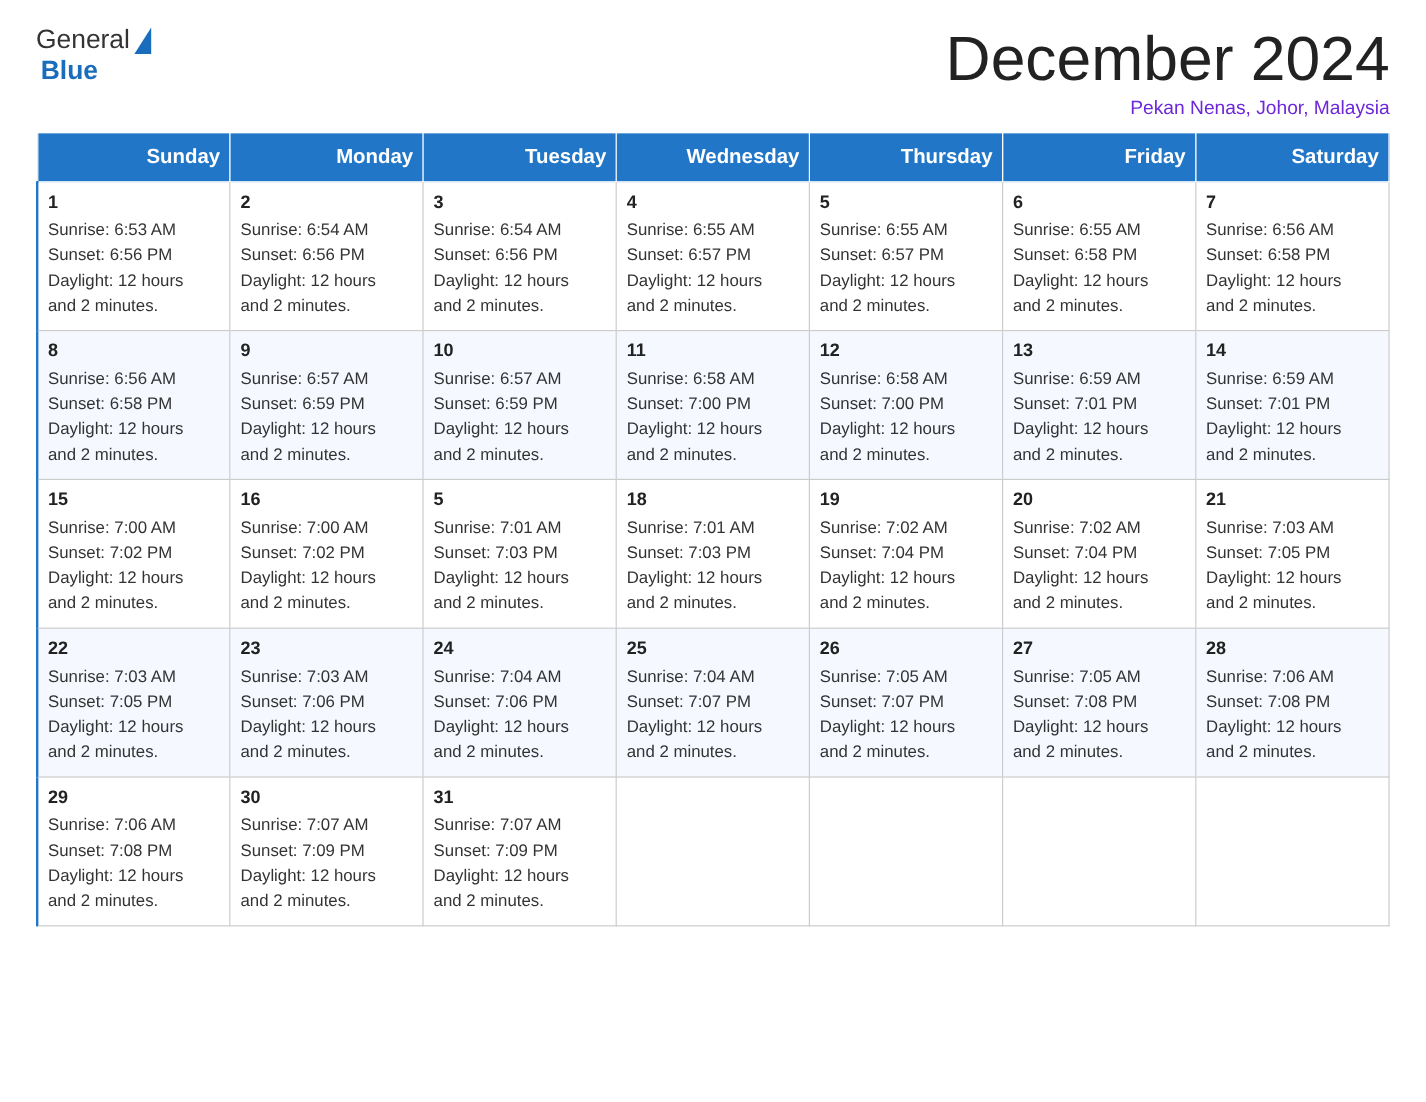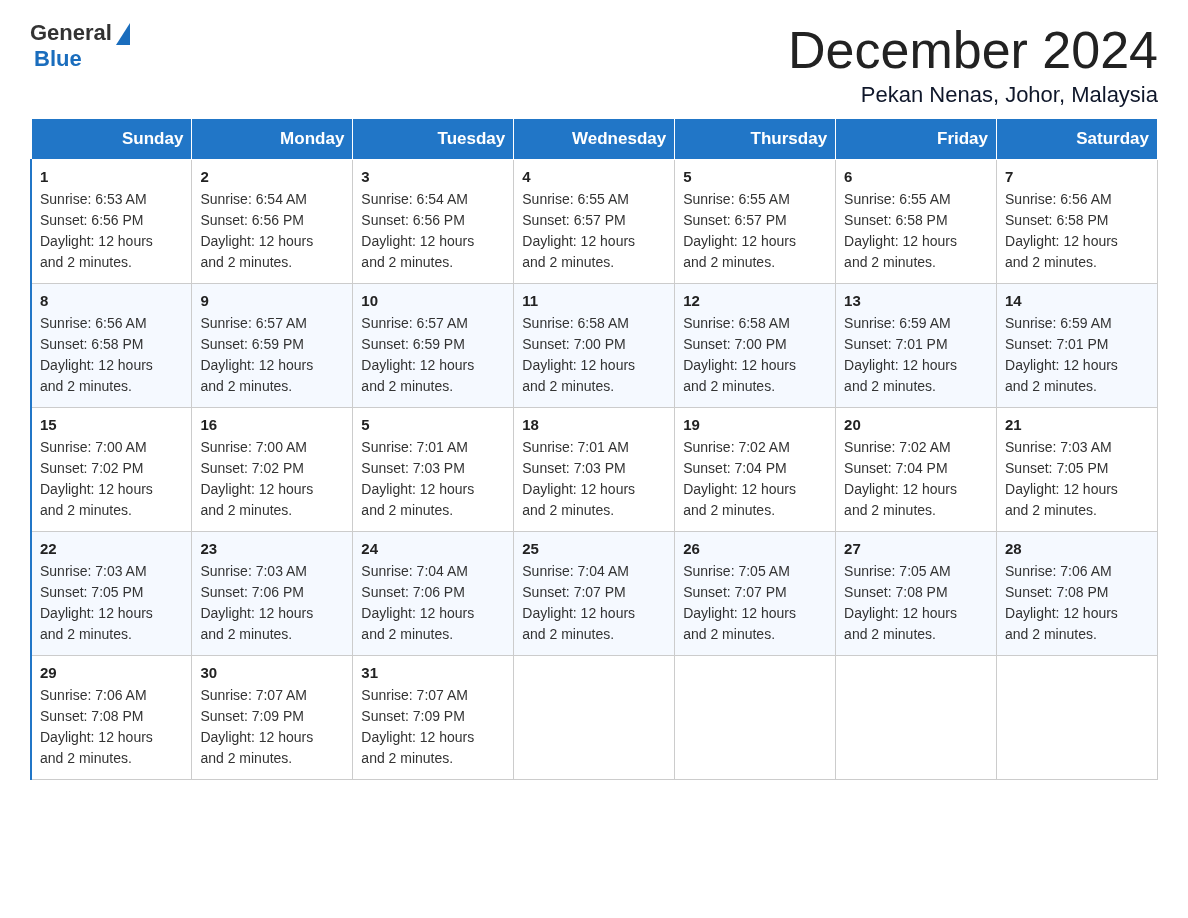--- a/index.html
+++ b/index.html
@@ -11,21 +11,21 @@
       min-height: 918px;
     }
     .header-row {
       display: flex;
       justify-content: space-between;
       align-items: flex-start;
       margin-bottom: 10px;
     }
     .logo-text-general {
       font-size: 22px;
-      font-weight: bold;
+      font-weight: normal;
       color: #333;
     }
     .logo-text-blue {
       font-size: 22px;
       font-weight: bold;
       color: #1a6dbd;
       margin-top: 41px;
     }
     .logo-triangle {
       width: 0;
@@ -46,22 +46,22 @@
     }
     .title-area {
       text-align: right;
     }
     .month-title {
       font-size: 52px;
       font-weight: normal;
       color: #222;
     }
     .location-title {
-      font-size: 22px;
-      color: #0f172a;
+      font-size: 16px;
+      color: #6d28d9;
       margin-top: 2px;
     }
     .calendar {
       width: 100%;
       border-collapse: collapse;
       margin-top: 8px;
     }
     .calendar th {
       background-color: #2176c7;
       color: #fff;

